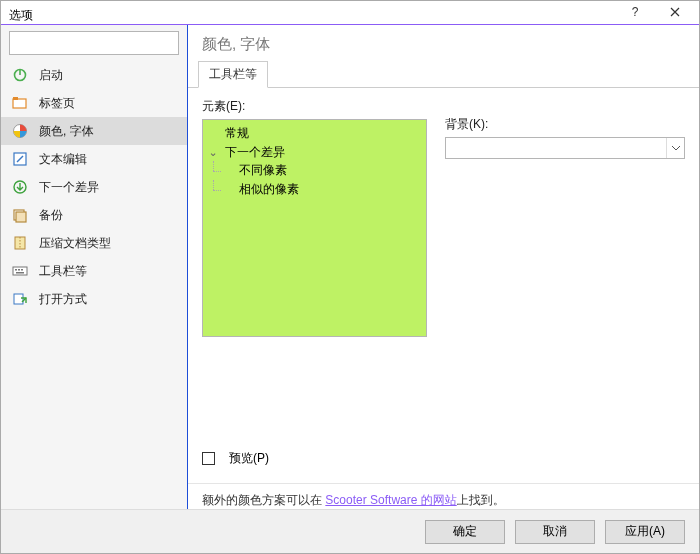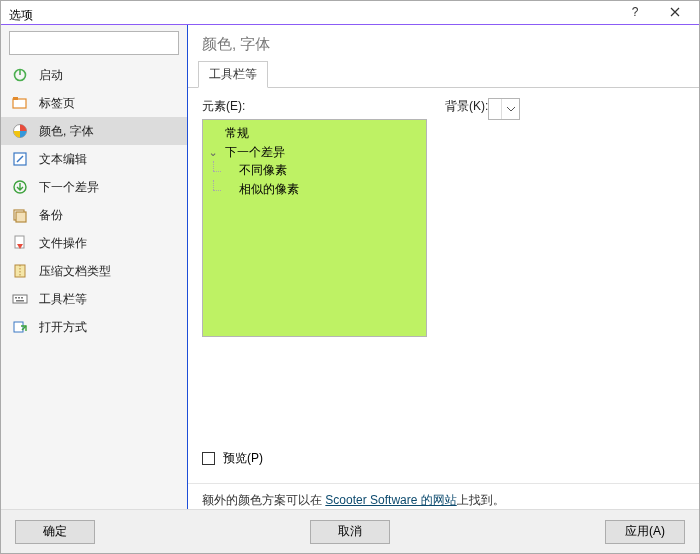--- a/index.html
+++ b/index.html
@@ -21,41 +21,41 @@
 .navicon { width: 18px; height: 18px; display: flex; align-items: center; justify-content: center; flex: 0 0 18px; }
 .navlabel { color: #222; }
 .main { flex: 1; display: flex; flex-direction: column; background: #fff; }
 .mainhead { padding: 10px 14px 6px 14px; color: #777; font-size: 15px; }
 .tabs { display: flex; align-items: flex-end; border-bottom: 1px solid #ccc; padding-left: 10px; gap: 0; }
 .tab { padding: 4px 10px; border: 1px solid transparent; border-bottom: none; color: #333; cursor: default; position: relative; top: 1px; background: transparent; }
 .tab.active { background: #fff; border-color: #ccc; border-bottom: 1px solid #fff; }
 .tabpage { flex: 1; padding: 10px 14px; display: flex; flex-direction: column; }
 .row1 { display: flex; gap: 18px; }
 .col-left { flex: 0 0 225px; display: flex; flex-direction: column; }
-.col-right { flex: 1; display: flex; flex-direction: row; }
+.col-right { flex: 1; display: flex; flex-direction: column; }
 .lbl { margin-bottom: 4px; color: #222; }
 .treebox { border: 1px solid #b5b5b5; height: 218px; background: #bef264; padding: 4px 2px; overflow: auto; }
 .tree ul { list-style: none; padding-left: 14px; }
 .tree > ul { padding-left: 2px; }
 .tree li { position: relative; padding: 1px 0; }
 .tree .twig { display: flex; align-items: center; gap: 2px; }
 .tree .exp { width: 12px; text-align: center; color: #666; font-size: 11px; user-select: none; }
 .tree .node { padding: 0 4px; white-space: nowrap; }
 .tree .node.sel { background: #cfcfcf; border: 1px dotted #666; padding: 0 3px; }
 .tree li::before { content: ""; position: absolute; left: -8px; top: 0; bottom: 50%; border-left: 1px dotted #aaa; }
 .tree li::after { content: ""; position: absolute; left: -8px; top: 10px; width: 8px; border-top: 1px dotted #aaa; }
 .tree > ul > li::before, .tree > ul > li::after { display: none; }
 .combo { height: 22px; border: 1px solid #b5b5b5; display: flex; align-items: center; background: #fff; }
 .combo .sel { flex: 1; padding: 0 6px; }
 .combo .drop { width: 18px; height: 100%; display: flex; align-items: center; justify-content: center; border-left: 1px solid #ddd; color: #555; }
-.checkrow { display: flex; align-items: center; gap: 8px; margin-top: auto; padding-top: 10px; }
+.checkrow { display: flex; align-items: center; gap: 14px; margin-top: auto; padding-top: 10px; }
 .checkbox { width: 13px; height: 13px; border: 1px solid #333; background: #fff; }
 .footnote { padding: 8px 14px 0 14px; color: #333; border-top: 1px solid #e5e5e5; margin-top: 6px; }
-.footnote a { color: #0c4a6e; text-decoration: underline; }
-.buttons { height: 44px; background: #f0f0f0; border-top: 1px solid #ddd; display: flex; justify-content: space-between; align-items: center; gap: 10px; padding: 0 14px; }
+.footnote a { color: #8b5cf6; text-decoration: underline; }
+.buttons { height: 44px; background: #f0f0f0; border-top: 1px solid #ddd; display: flex; justify-content: flex-end; align-items: center; gap: 10px; padding: 0 14px; }
 .btn { min-width: 80px; height: 24px; border: 1px solid #adadad; background: #e1e1e1; padding: 0 12px; cursor: default; display: flex; align-items: center; justify-content: center; }
 svg { display: block; }
 </style>
 </head>
 <body>
 
 <div class="titlebar">
   <span class="title">选项</span>
   <span class="spacer"></span>
   <div class="tbtn">
@@ -129,29 +129,20 @@
         <span class="navlabel">下一个差异</span>
       </div>
       <div class="navitem">
         <span class="navicon">
             <svg width="16" height="16" viewBox="0 0 16 16">
               <rect x="2" y="3" width="10" height="10" fill="#fff" stroke="#b58a3e" stroke-width="1.2"></rect>
               <rect x="4" y="5" width="10" height="10" fill="#f3e0b8" stroke="#b58a3e" stroke-width="1.2"></rect>
             </svg>
           </span>
         <span class="navlabel">备份</span>
-      </div>
-      <div class="navitem">
-        <span class="navicon">
-            <svg width="16" height="16" viewBox="0 0 16 16">
-              <rect x="3" y="1" width="9" height="12" fill="#fff" stroke="#999" stroke-width="1"></rect>
-              <path d="M8 14 L5 9 L11 9 Z" fill="#e74c3c"></path>
-            </svg>
-          </span>
-        <span class="navlabel">文件操作</span>
       </div>
       <div class="navitem">
         <span class="navicon">
             <svg width="16" height="16" viewBox="0 0 16 16">
               <rect x="3" y="2" width="10" height="12" fill="#f5e6a8" stroke="#b58a3e" stroke-width="1"></rect>
               <path d="M8 2 V14" stroke="#b58a3e" stroke-width="1" stroke-dasharray="1.5 1.5"></path>
             </svg>
           </span>
         <span class="navlabel">压缩文档类型</span>
       </div>

